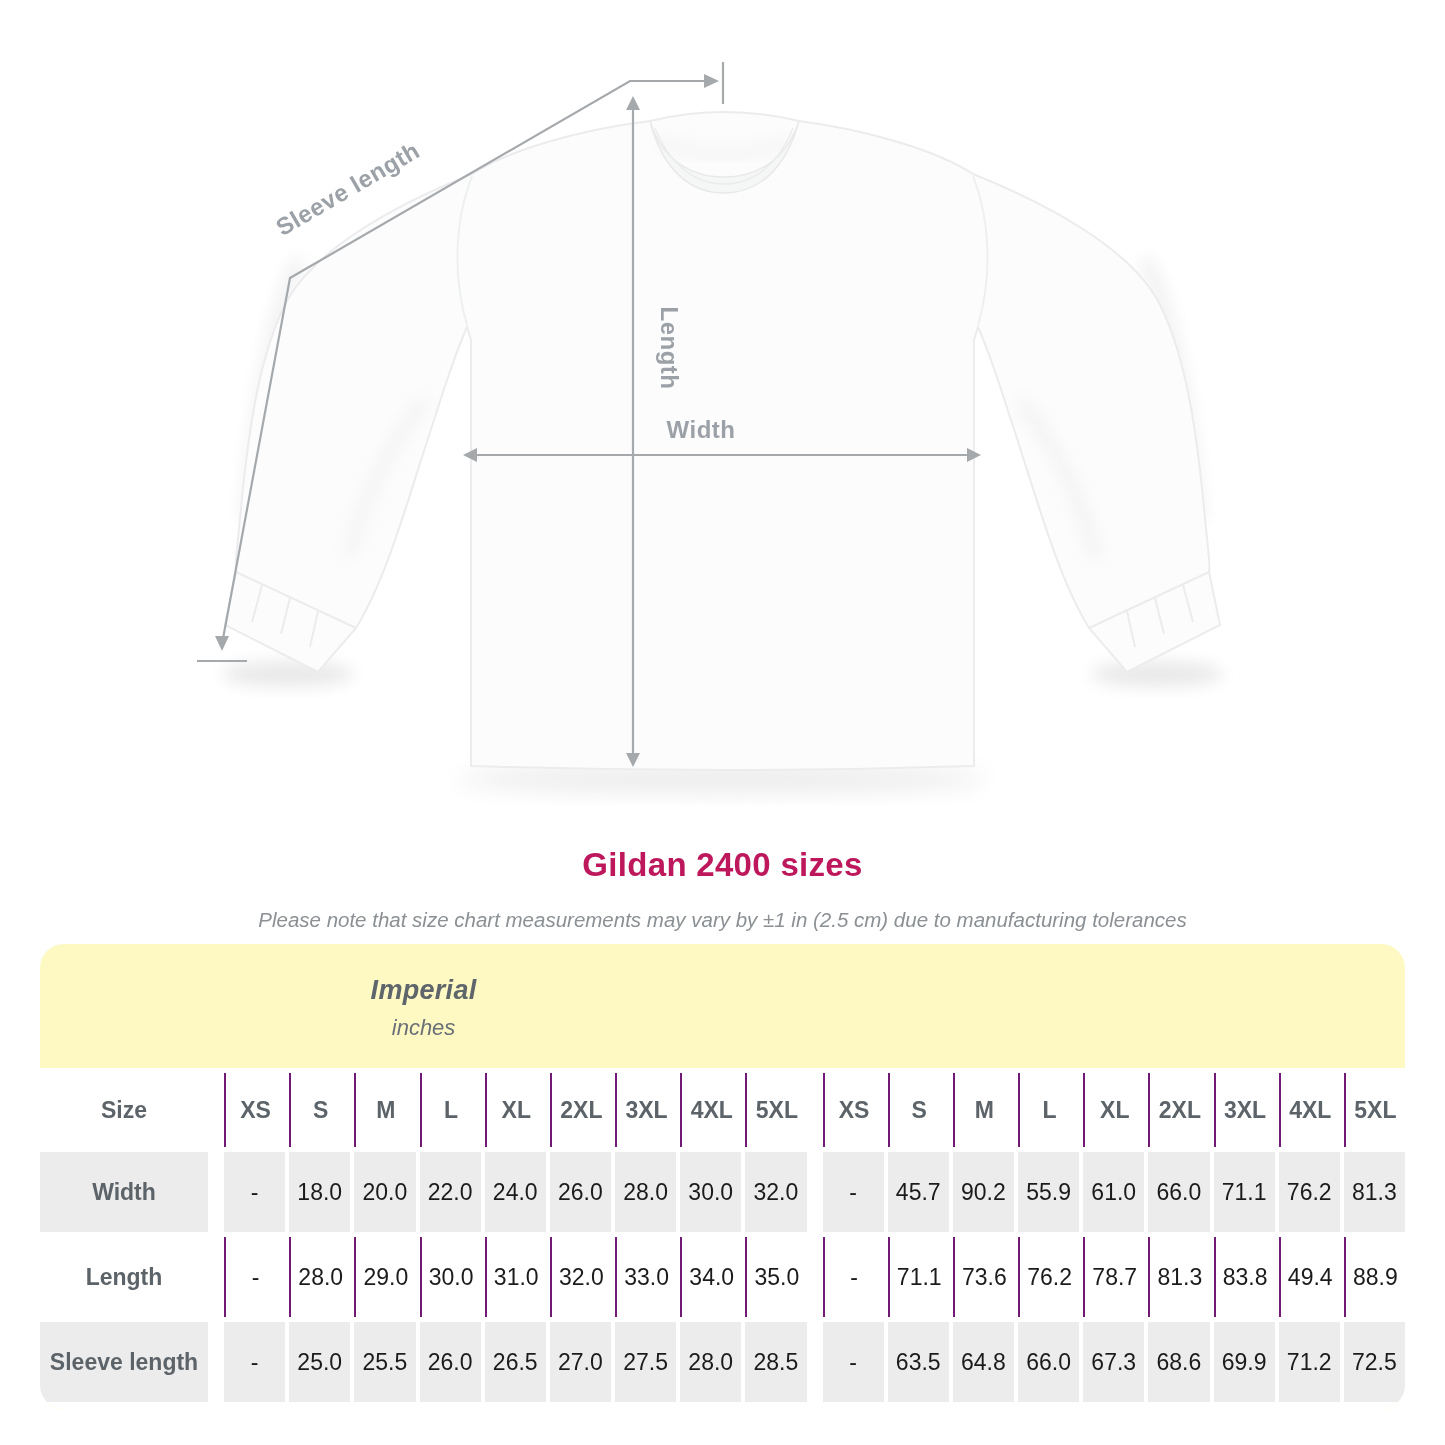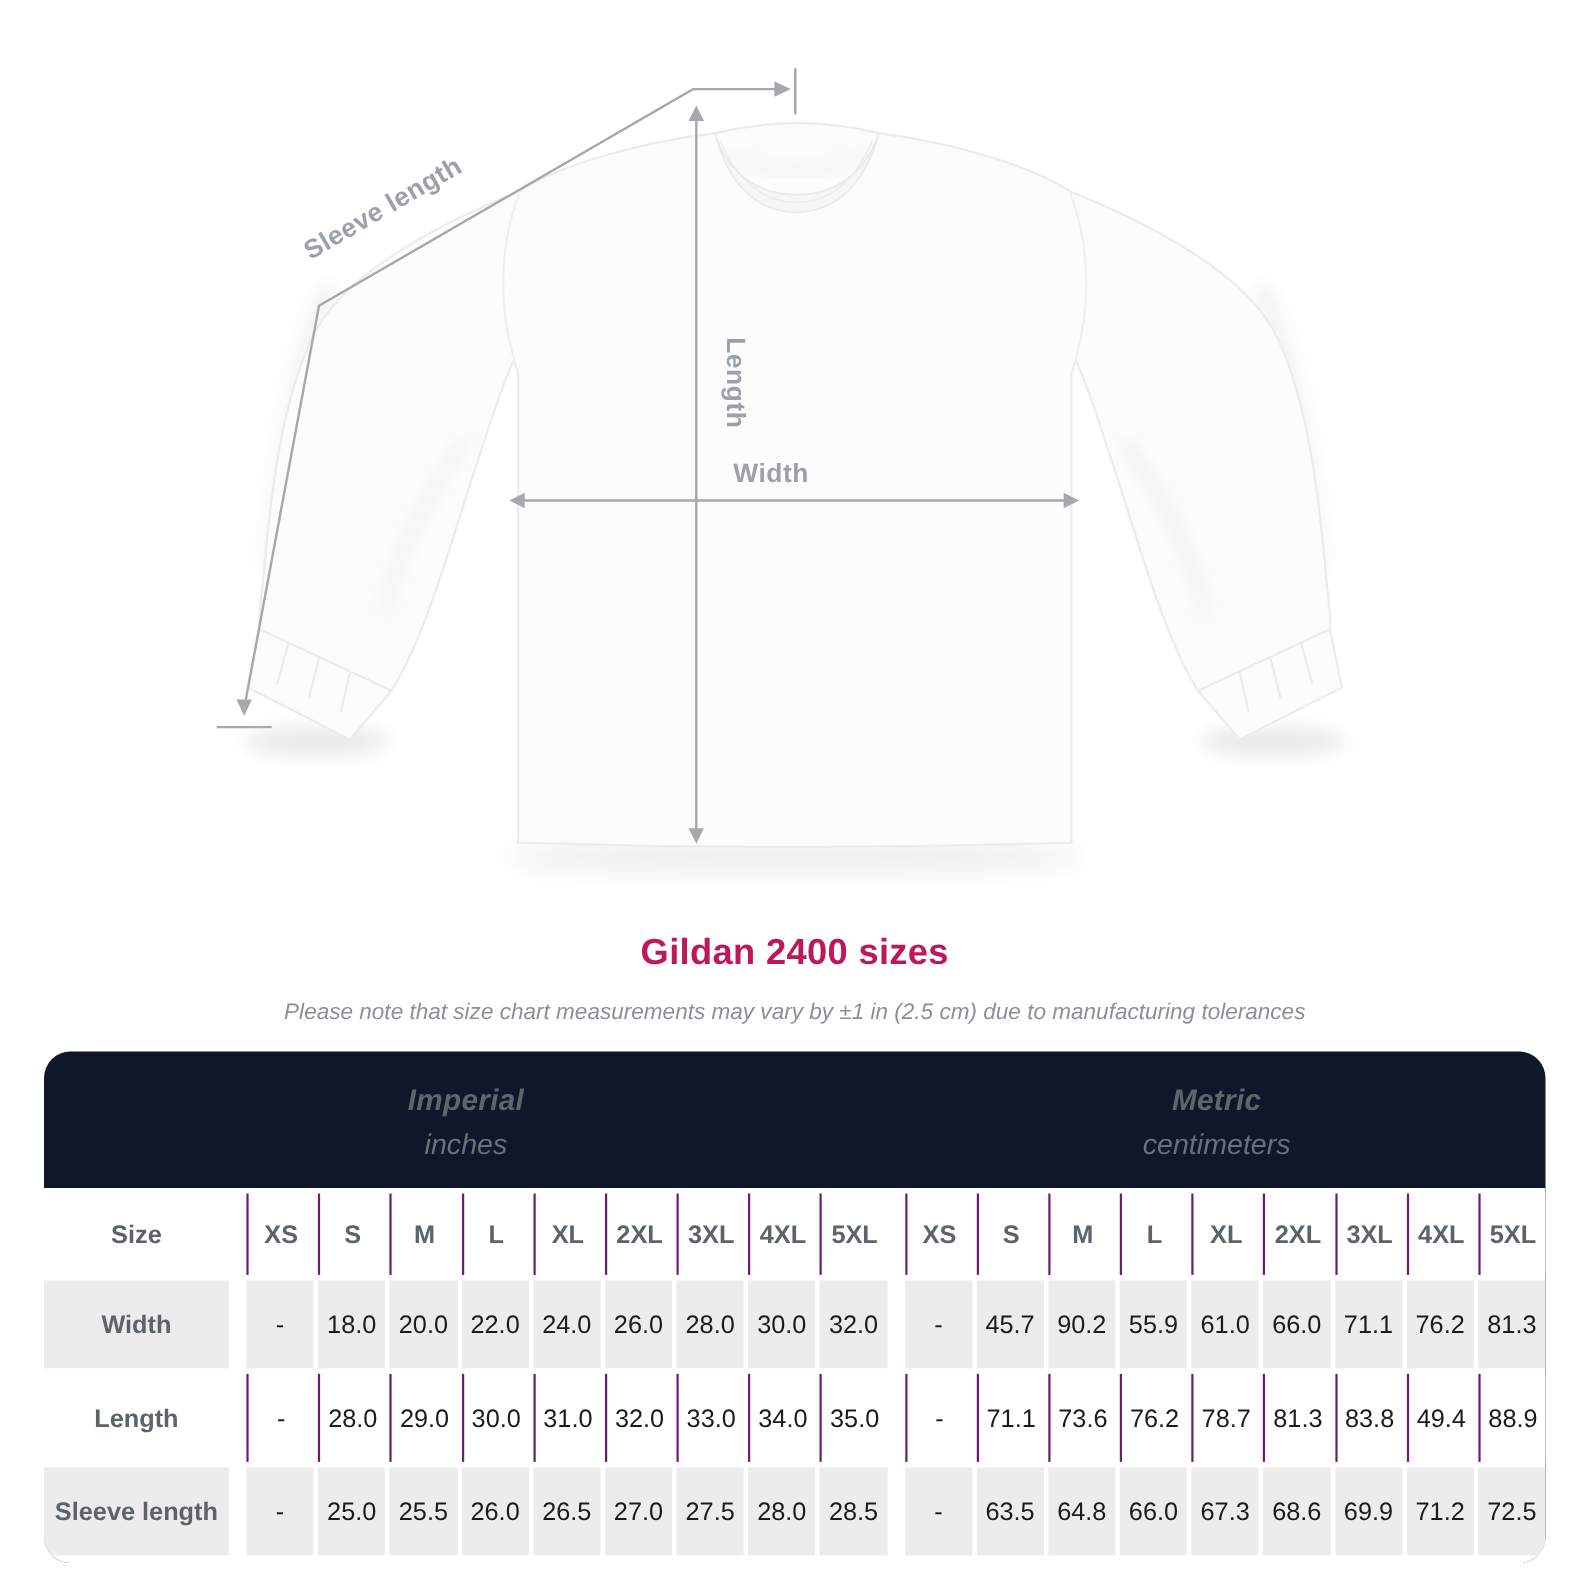--- a/index.html
+++ b/index.html
@@ -8,27 +8,27 @@
   
   .diagram{position:relative;width:1445px;height:812px;}
   .diagram svg{display:block;}
 
   
   .title-wrap{margin-top:34px;text-align:center;}
   .page-title{font-size:33px;font-weight:bold;color:#be185d;letter-spacing:.3px;}
   .page-subtitle{margin-top:24px;font-size:20.5px;font-style:italic;color:#8b9094;}
 
   
-  .card{position:relative;margin:24px 40px 0 40px;width:1365px;background:#0f172a;border-radius:24px;overflow:hidden;}
+  .card{position:relative;margin:12px 40px 0 40px;width:1365px;background:#fef9c3;border-radius:24px;overflow:hidden;}
   .band{display:flex;height:124px;}
   .band-group{display:flex;flex-direction:column;align-items:center;justify-content:center;padding-top:4px;}
   .band-imperial{flex:0 0 56.2%;}
   .band-metric{flex:1;}
   .g-name{font-size:27px;font-weight:bold;font-style:italic;color:#5e656b;letter-spacing:.3px;}
-  .g-unit{margin-top:9px;font-size:26px;font-style:italic;color:#6a7076;}
+  .g-unit{margin-top:9px;font-size:22px;font-style:italic;color:#6a7076;}
 
   .tbl{display:grid;grid-template-columns:168px 8px repeat(9,1fr) 8px repeat(9,1fr);
        column-gap:4px;row-gap:5px;background:#ffffff;padding:5px 0 7px 0;}
   .cell{display:flex;align-items:center;justify-content:center;font-size:23px;color:#1b1b1b;}
   .r0{height:74px;}
   .r1,.r2,.r3{height:80px;}
   .h{color:#5d6469;font-weight:bold;}
   .lab{font-weight:bold;color:#5d6469;}
   .w{background:#ffffff;}
   .w.v{border-left:2px solid #701a75;}
@@ -124,24 +124,20 @@
 <div class="title-wrap">
   <div class="page-title">Gildan 2400 sizes</div>
   <div class="page-subtitle">Please note that size chart measurements may vary by ±1 in (2.5 cm) due to manufacturing tolerances</div>
 </div>
 
 <div class="card">
   <div class="band">
     <div class="band-group band-imperial">
       <div class="g-name">Imperial</div>
       <div class="g-unit">inches</div>
-    </div>
-    <div class="band-group band-metric">
-      <div class="g-name">Metric</div>
-      <div class="g-unit">centimeters</div>
     </div>
   </div>
 
   <div class="tbl">
 
     <div class="cell lab r0 w">Size</div>
     <div class="sp r0"></div>
     <div class="cell h r0 w v">XS</div>
     <div class="cell h r0 w v">S</div>
     <div class="cell h r0 w v">M</div>

